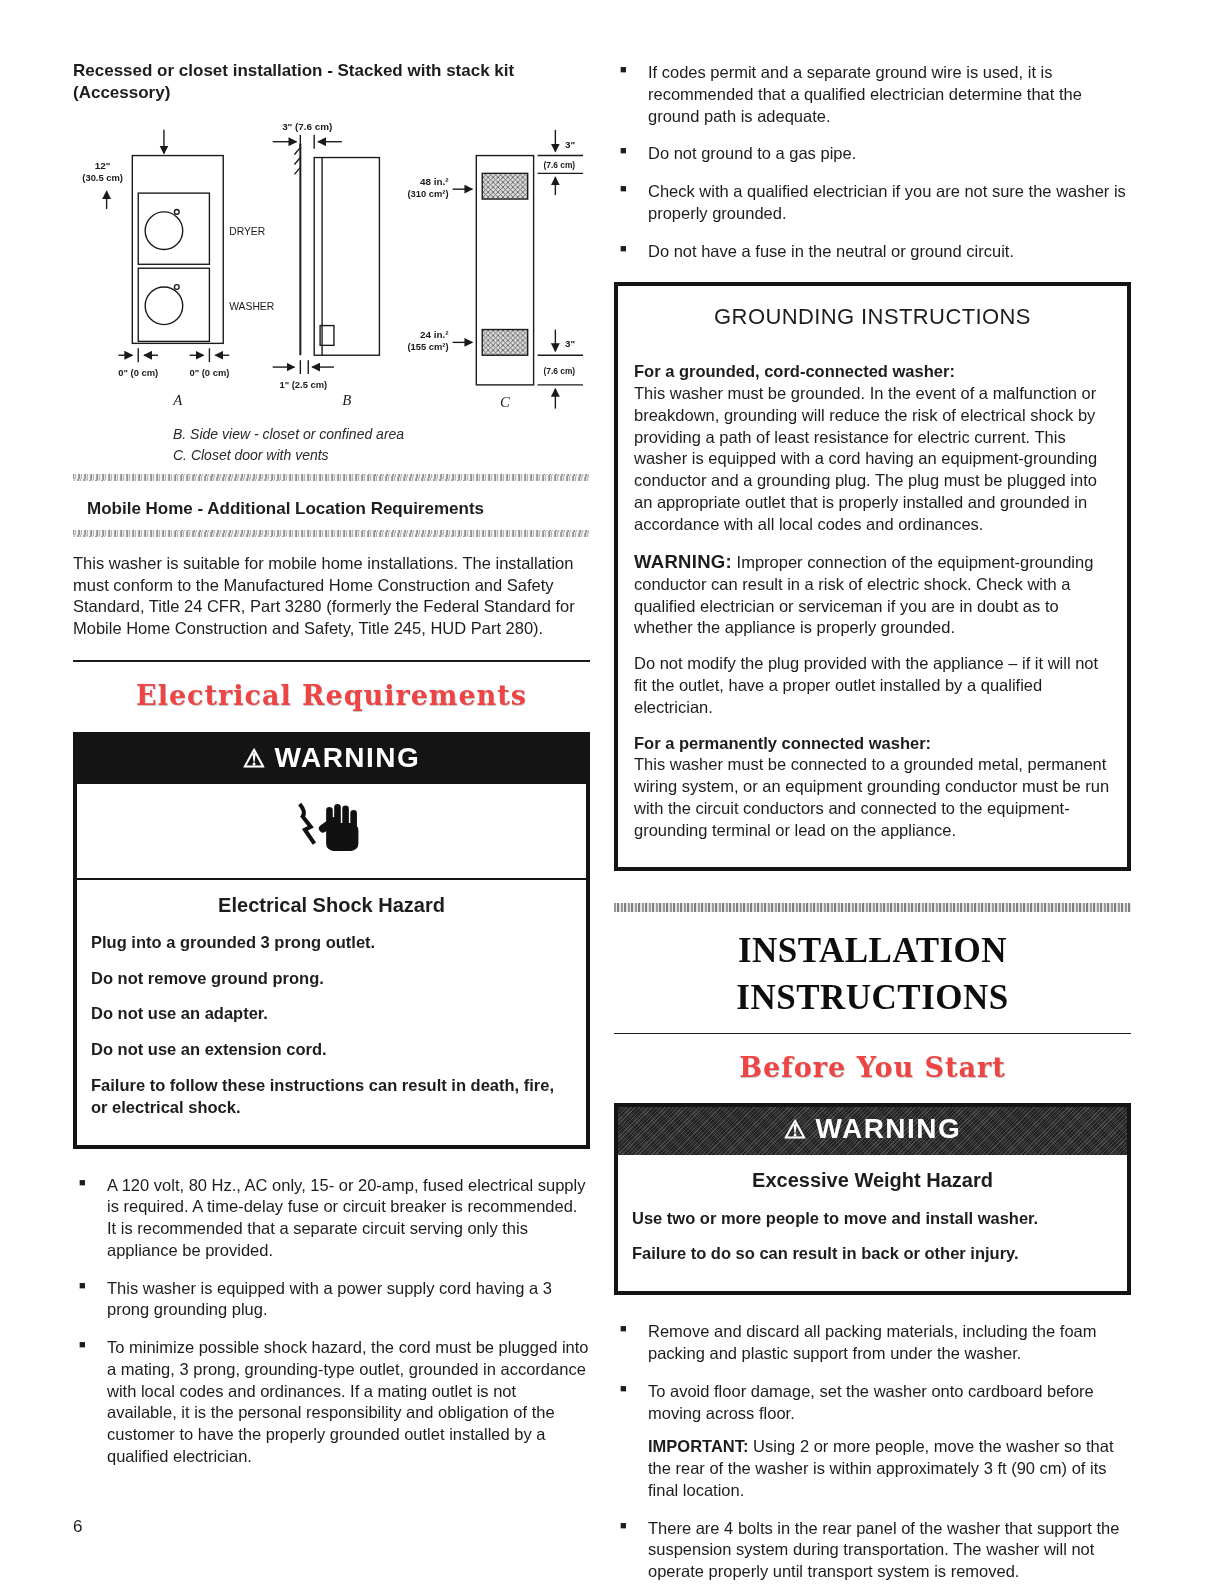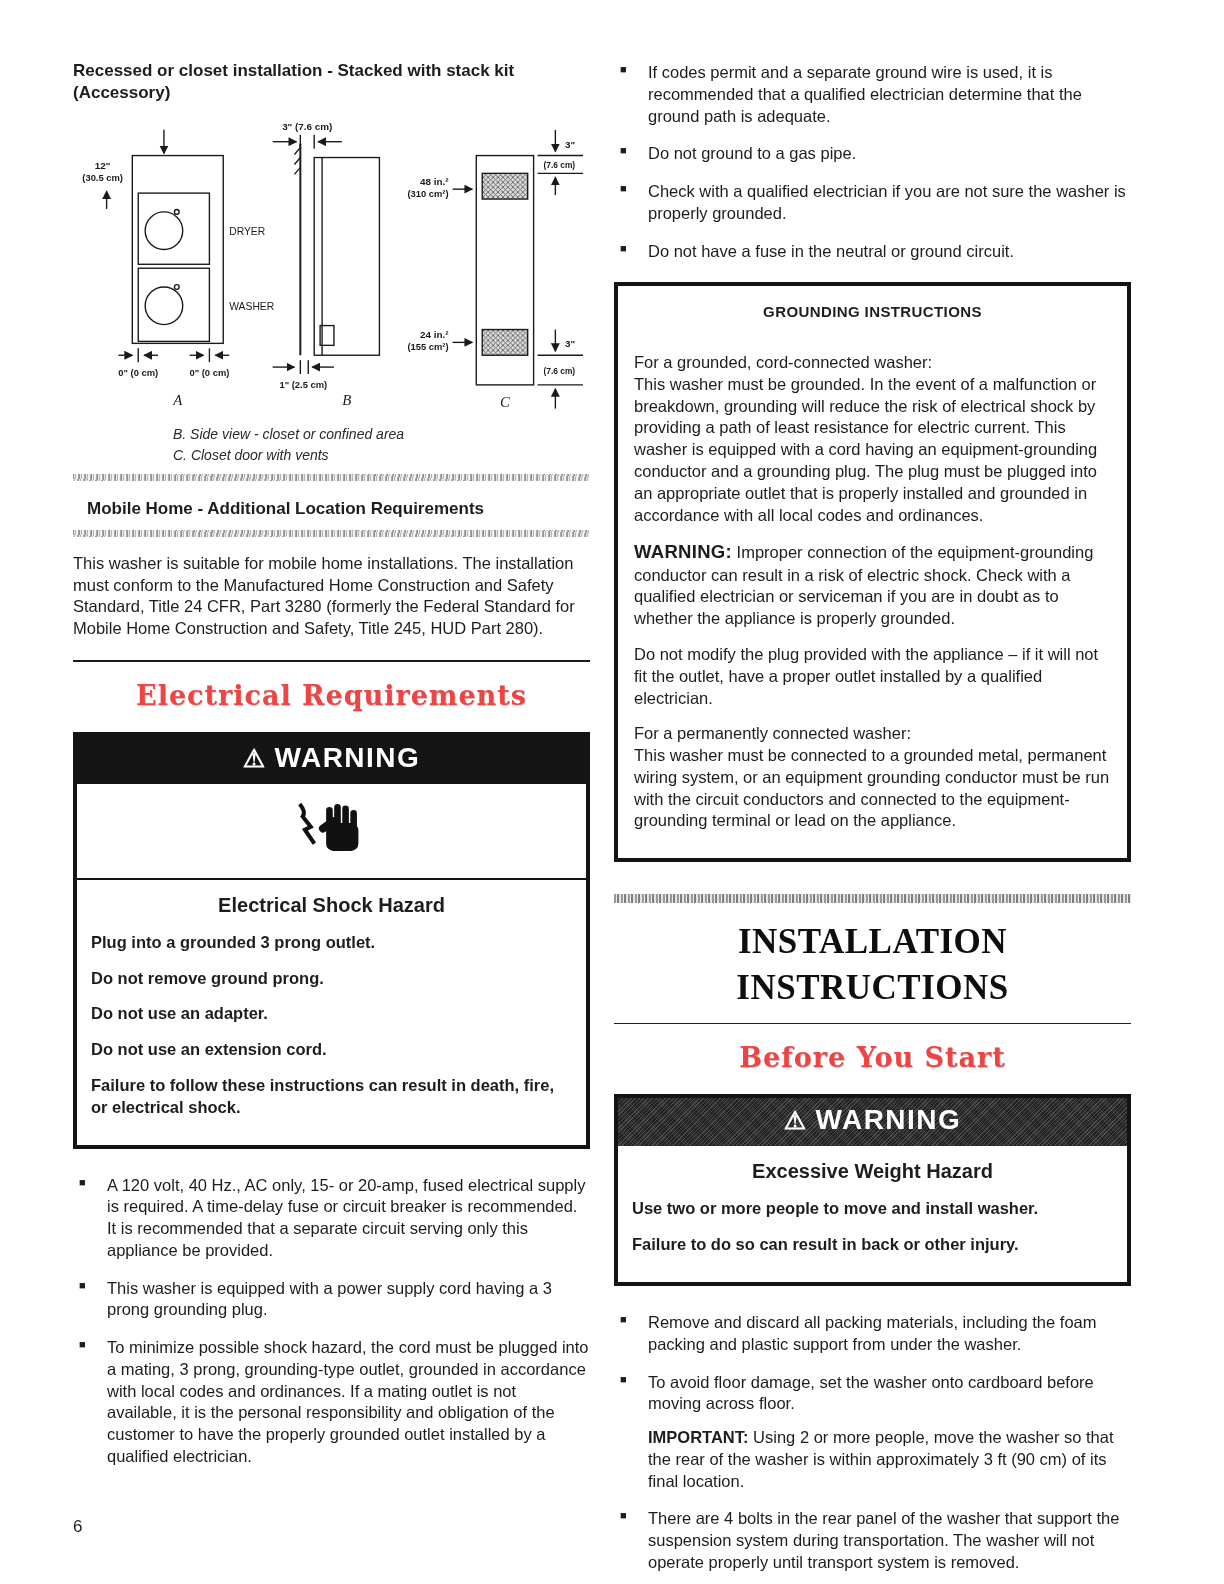--- a/index.html
+++ b/index.html
@@ -48,22 +48,22 @@
   .warn-line{font-weight:bold;margin:14px 0;}
 
   .bullets{list-style:none;margin:18px 0 0;padding:0;}
   .bullets.top{margin-top:2px;}
   .bullets li{position:relative;padding-left:34px;margin:0 0 16px;}
   .bullets li::before{content:"\25A0";position:absolute;left:6px;top:0;font-size:11px;color:#1d1d1d;}
   .important-para{margin:12px 0 0;}
   .important-para b{font-weight:bold;}
 
   .grounding-box{border:4px solid #141414;padding:8px 16px 12px;margin:20px 0 0;}
-  .grounding-title{text-align:center;font-weight:bold;font-size:15px;margin:8px 0 30px;letter-spacing:0.4px;}
-  .gb-lead{font-weight:normal;margin:12px 0 0;}
+  .grounding-title{text-align:center;font-weight:normal;font-size:22px;margin:8px 0 30px;letter-spacing:0.4px;}
+  .gb-lead{font-weight:bold;margin:12px 0 0;}
   .gb-para{margin:0 0 14px;}
   .gb-para.spaced{margin-top:14px;}
   .warn-inline{font-weight:bold;font-size:18.5px;letter-spacing:0.3px;}
 
   .install-title{font-family:"Liberation Serif",serif;font-size:35px;font-weight:bold;text-align:center;
     margin:16px 0 12px;color:#0e0e0e;letter-spacing:0.5px;}
 
   .page-number{position:absolute;left:73px;bottom:46px;font-size:17px;color:#1d1d1d;}
 
   svg text{user-select:none;}
@@ -203,21 +203,21 @@
           <p class="hazard-title">Electrical Shock Hazard</p>
           <p class="warn-line">Plug into a grounded 3 prong outlet.</p>
           <p class="warn-line">Do not remove ground prong.</p>
           <p class="warn-line">Do not use an adapter.</p>
           <p class="warn-line">Do not use an extension cord.</p>
           <p class="warn-line">Failure to follow these instructions can result in death, fire, or electrical shock.</p>
         </div>
       </div>
 
       <ul class="bullets">
-        <li><span>A 120 volt, 40 Hz., AC only, 15- or 20-amp, fused electrical supply is required. A time-delay fuse or circuit breaker is recommended. It is recommended that a separate circuit serving only this appliance be provided.</span></li>
+        <li><span>A 120 volt, 80 Hz., AC only, 15- or 20-amp, fused electrical supply is required. A time-delay fuse or circuit breaker is recommended. It is recommended that a separate circuit serving only this appliance be provided.</span></li>
         <li><span>This washer is equipped with a power supply cord having a 3 prong grounding plug.</span></li>
         <li><span>To minimize possible shock hazard, the cord must be plugged into a mating, 3 prong, grounding-type outlet, grounded in accordance with local codes and ordinances. If a mating outlet is not available, it is the personal responsibility and obligation of the customer to have the properly grounded outlet installed by a qualified electrician.</span></li>
       </ul>
     </div>
 
     <div class="col">
 
       <ul class="bullets top">
         <li><span>If codes permit and a separate ground wire is used, it is recommended that a qualified electrician determine that the ground path is adequate.</span></li>
         <li><span>Do not ground to a gas pipe.</span></li>

